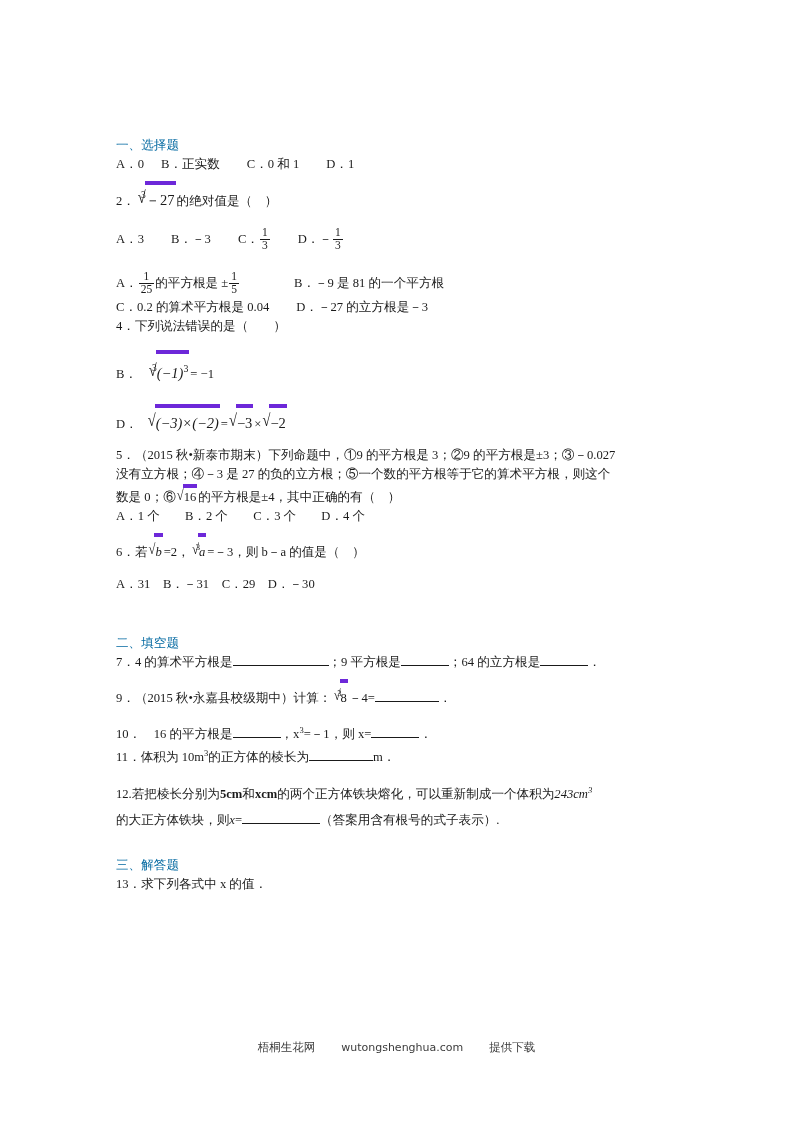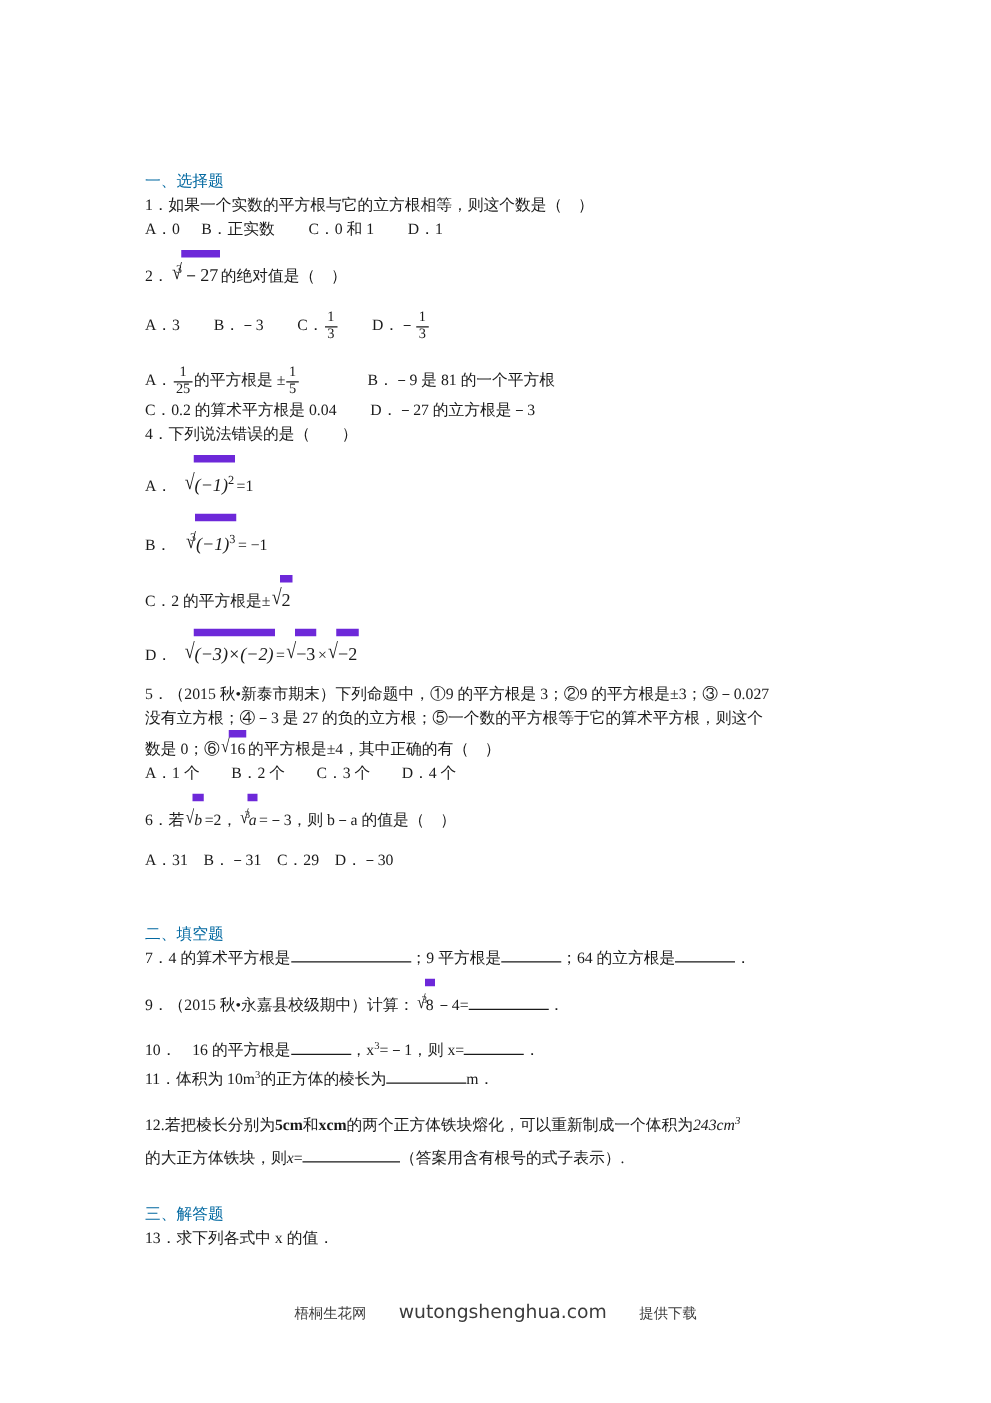--- a/index.html
+++ b/index.html
@@ -95,21 +95,21 @@
     z-index: 2;
   }
   .rad .surd {
     font-size: 1em;
     display: inline-block;
     transform: scaleY(1.18);
     transform-origin: bottom;
   }
   .rad .rcd {
     display: inline-block;
-    border-top: 6px solid #6d28d9;
+    border-top: 4px solid #6d28d9;
     padding: 0 1px 0 1px;
     margin-left: -1px;
   }
   .rad.big { font-size: 14.5px; }
   .rad.big .idx { font-size: 9.5px; top: -7px; }
 
   .sup { font-size: 0.68em; vertical-align: super; }
 
   .blank {
     display: inline-block;
@@ -125,34 +125,33 @@
   
   .footer {
     position: absolute;
     left: 0;
     right: 0;
     top: 1040px;
     text-align: center;
     font-size: 11.5px;
     color: #3b3b3b;
   }
-  .footer .site { font-family: "DejaVu Sans", sans-serif; font-size: 15px; }
+  .footer .site { font-family: "DejaVu Sans", sans-serif; font-size: 11px; }
   .footer .sp { display: inline-block; width: 26px; }
 </style>
 </head>
 <body>
 
 <div class="page">
 
 
   <div class="body-col">
 
     <p class="sec-head">一、选择题</p>
 
-    <p class="q">1．如果一个实数的平方根与它的立方根相等，则这个数是（　）</p>
     <p class="q">
       <span>A．0</span><span class="opt-sp"></span><span>B．正实数</span><span class="opt-sp2"></span><span>C．0 和 1</span><span class="opt-sp2"></span><span>D．1</span>
     </p>
 
     <div class="gap-sm"></div>
 
     <p class="q tall">
       <span>2．</span><span class="rad big"><span class="idx">3</span><span class="surd">√</span><span class="rcd">－27</span></span><span>的绝对值是（　）</span>
     </p>
 
@@ -172,35 +171,29 @@
     </p>
 
     <p class="q">
       <span>C．0.2 的算术平方根是 0.04</span><span class="opt-sp2"></span><span>D．－27 的立方根是－3</span>
     </p>
 
     <p class="q">4．下列说法错误的是（　　）</p>
 
     <div class="gap-sm"></div>
 
-    <p class="q tall">
-      <span>A．</span><span class="opt-sp3"></span><span class="rad big"><span class="surd">√</span><span class="rcd"><span class="mi">(−1)</span><span class="sup">2</span></span></span><span>=1</span>
-    </p>
 
     <div class="gap-sm"></div>
 
     <p class="q tall">
       <span>B．</span><span class="opt-sp3"></span><span class="rad big"><span class="idx">3</span><span class="surd">√</span><span class="rcd"><span class="mi">(−1)</span><span class="sup">3</span></span></span><span>= −1</span>
     </p>
 
     <div class="gap-sm"></div>
 
-    <p class="q tall">
-      <span>C．2 的平方根是±</span><span class="rad big"><span class="surd">√</span><span class="rcd">2</span></span>
-    </p>
 
     <div class="gap-sm"></div>
 
     <p class="q tall">
       <span>D．</span><span class="opt-sp3"></span><span class="rad big"><span class="surd">√</span><span class="rcd mi">(−3)×(−2)</span></span><span>=</span><span class="rad big"><span class="surd">√</span><span class="rcd">−3</span></span><span>×</span><span class="rad big"><span class="surd">√</span><span class="rcd">−2</span></span>
     </p>
 
     <div class="gap-sm"></div>
 
     <p class="q">5．（2015 秋•新泰市期末）下列命题中，①9 的平方根是 3；②9 的平方根是±3；③－0.027</p>

